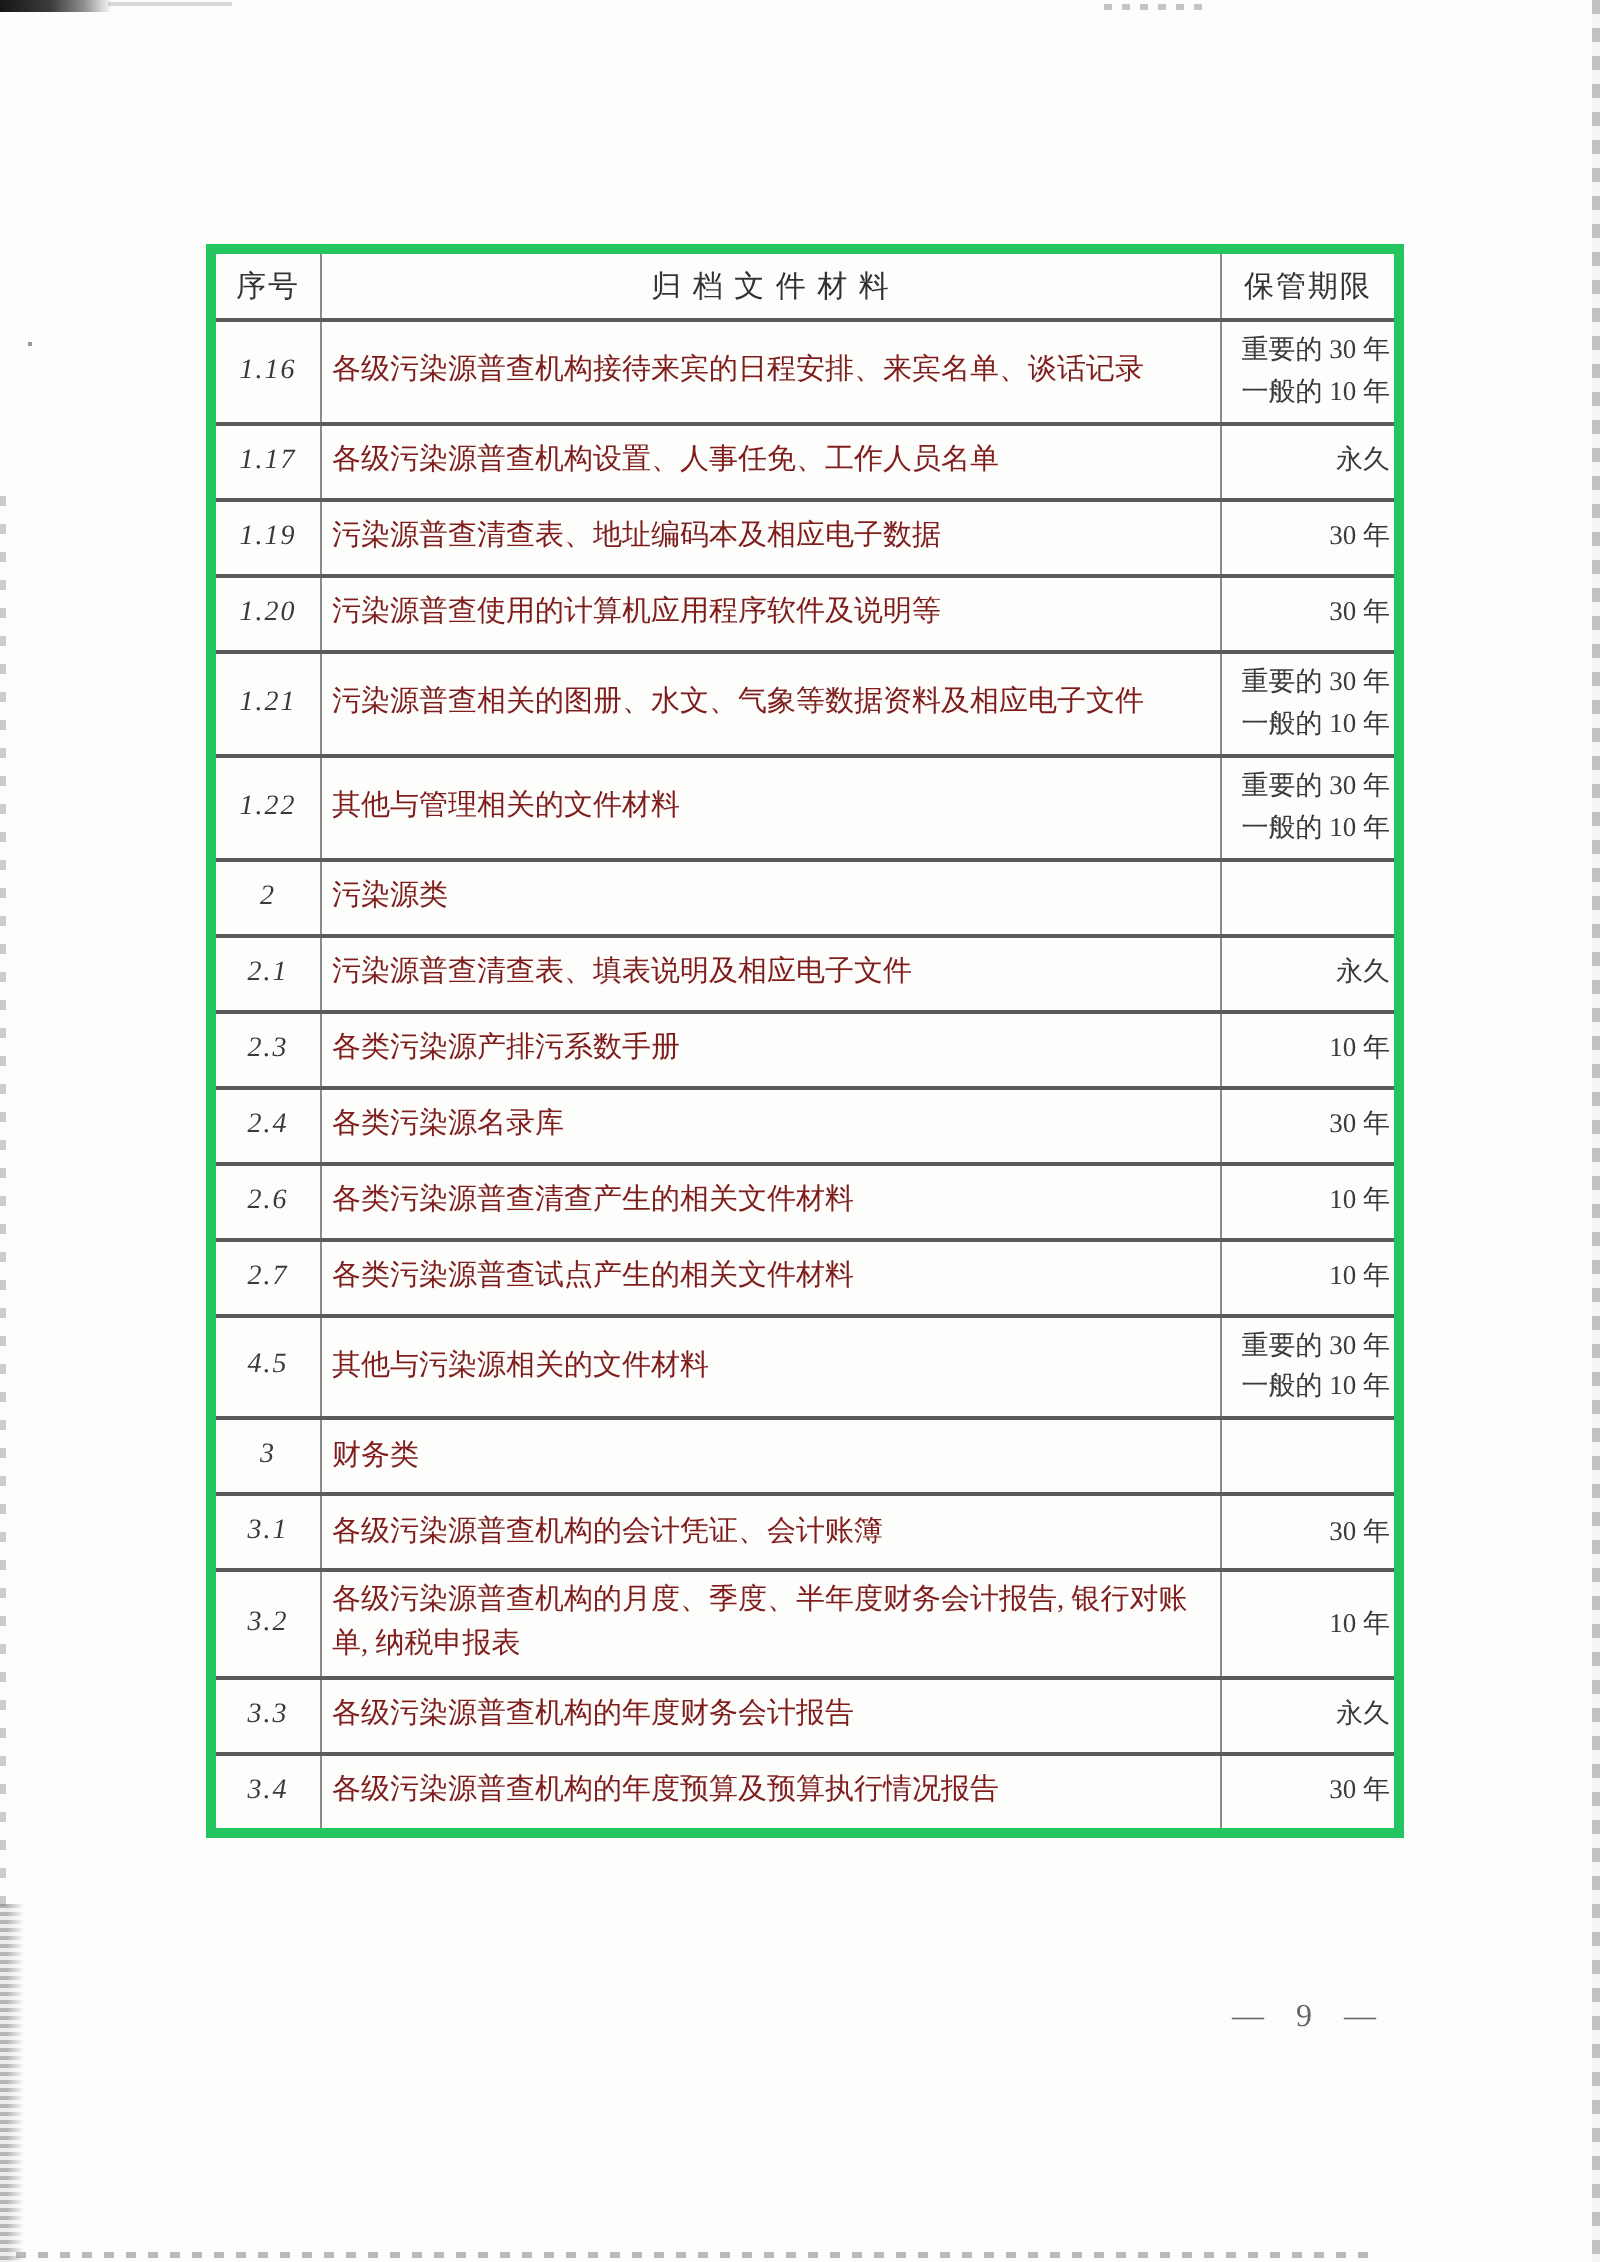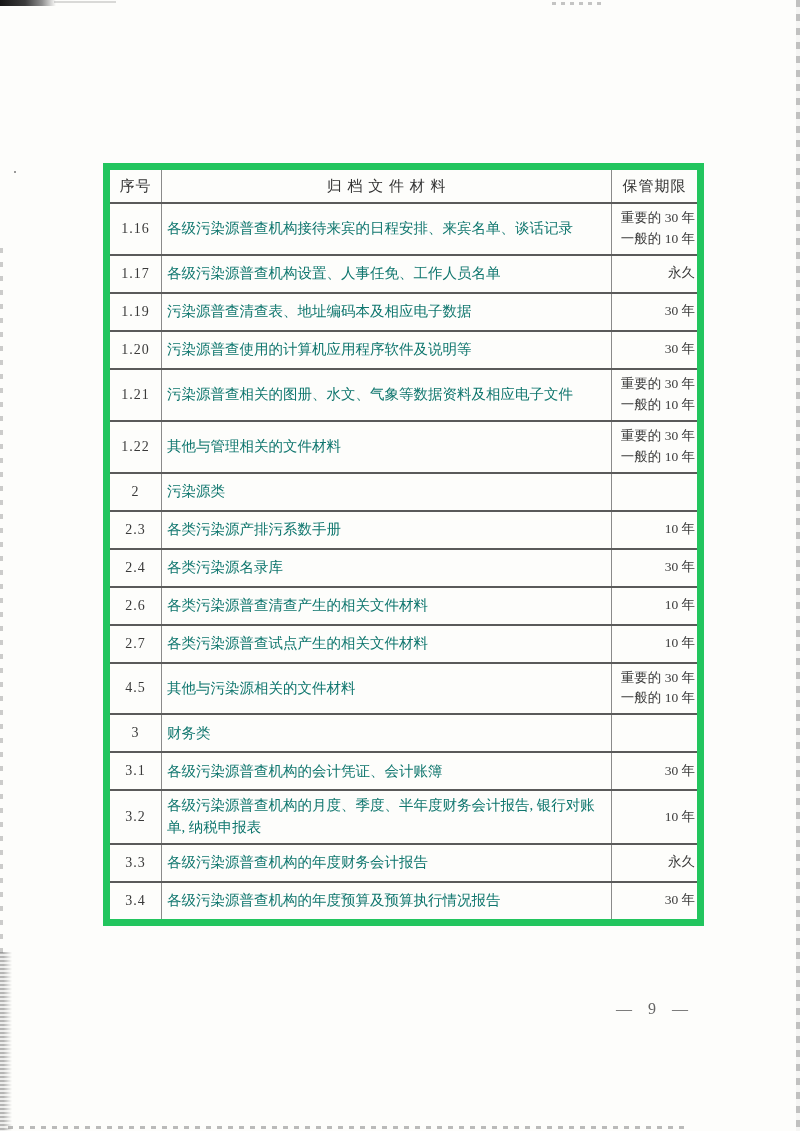--- a/index.html
+++ b/index.html
@@ -36,42 +36,43 @@
 
   table.archive th,
   table.archive td {
     border-top: 2px solid #5a5a5a;
     border-bottom: 2px solid #5a5a5a;
     border-left: 1px solid #8a8a8a;
     border-right: 1px solid #8a8a8a;
     font-weight: normal;
     vertical-align: middle;
   }
-  table.archive { border: 7px solid #22c55e; margin-top: 41px; }
+  table.archive { border: 5px solid #22c55e; }
 
   th.h-cell {
     height: 30px;
     font-size: 15px;
     text-align: center;
     letter-spacing: 1px;
     color: #333;
   }
   td.c-no {
     text-align: center;
     font-size: 14px;
     letter-spacing: 1px;
     height: 34px;
     color: #3a3a3a;
+    font-style: italic;
   }
   td.c-content {
     text-align: left;
     font-size: 14.5px;
     line-height: 1.5;
     padding: 4px 6px 4px 5px;
-    color: #0f766e;
+    color: #7f1d1d;
   }
   td.c-retention {
     text-align: right;
     font-size: 13.5px;
     line-height: 1.55;
     padding: 4px 2px;
     white-space: pre-line;
     color: #3a3a3a;
   }
 
@@ -184,20 +185,25 @@
           <td class="c-content">其他与管理相关的文件材料</td>
           <td class="c-retention">重要的 30 年
 一般的 10 年</td>
         </tr>
         <tr>
           <td class="c-no">2</td>
           <td class="c-content">污染源类</td>
           <td class="c-retention"></td>
         </tr>
         <tr>
+          <td class="c-no">2.1</td>
+          <td class="c-content">污染源普查清查表、填表说明及相应电子文件</td>
+          <td class="c-retention">永久</td>
+        </tr>
+        <tr>
           <td class="c-no">2.3</td>
           <td class="c-content">各类污染源产排污系数手册</td>
           <td class="c-retention">10 年</td>
         </tr>
         <tr>
           <td class="c-no">2.4</td>
           <td class="c-content">各类污染源名录库</td>
           <td class="c-retention">30 年</td>
         </tr>
         <tr>

